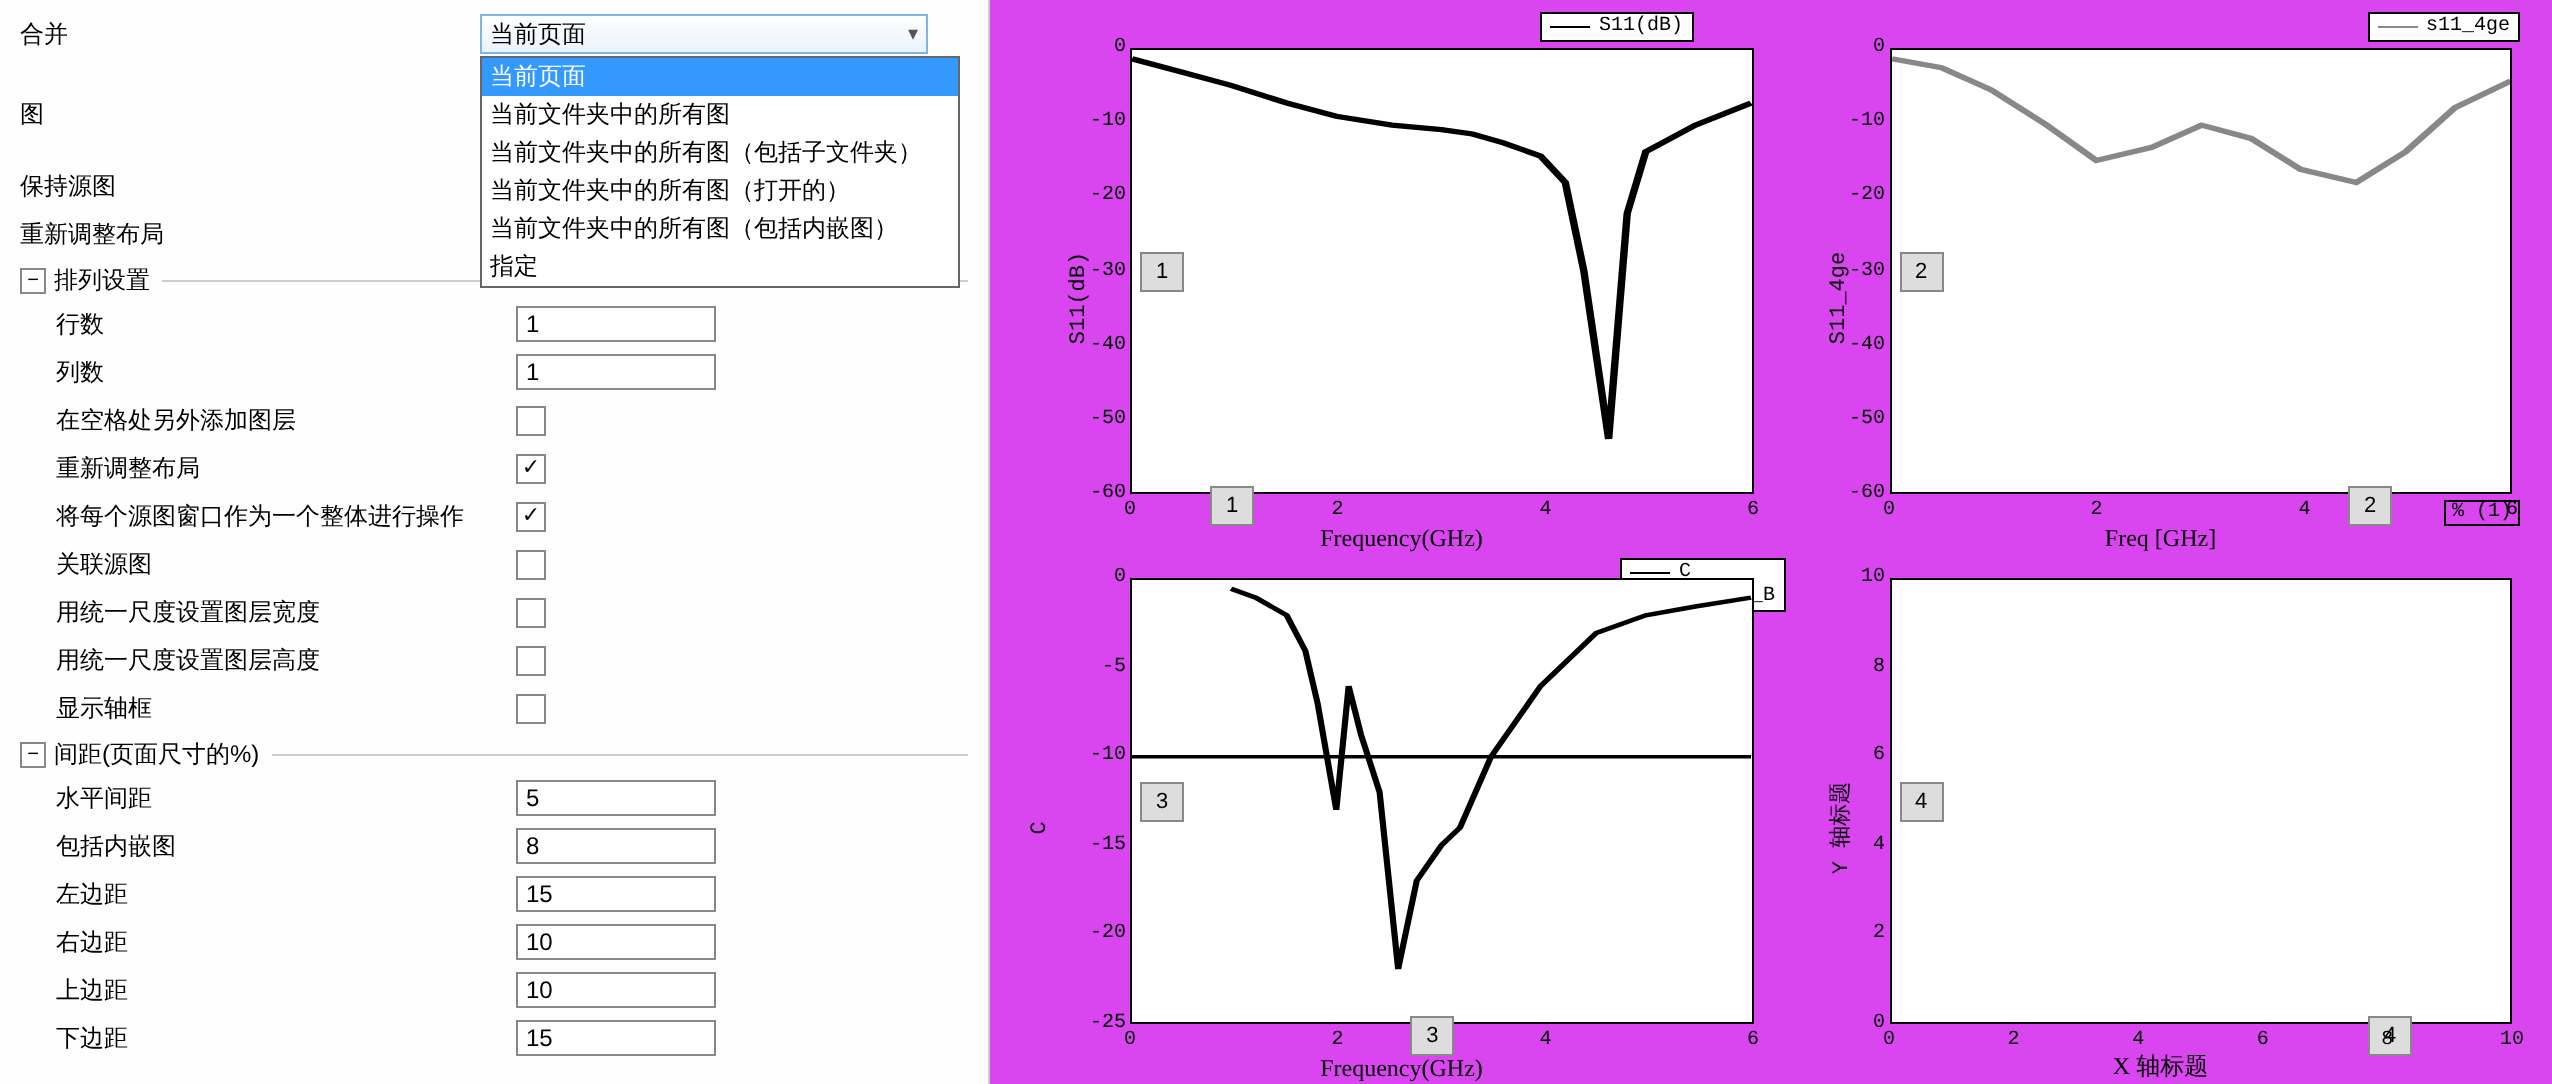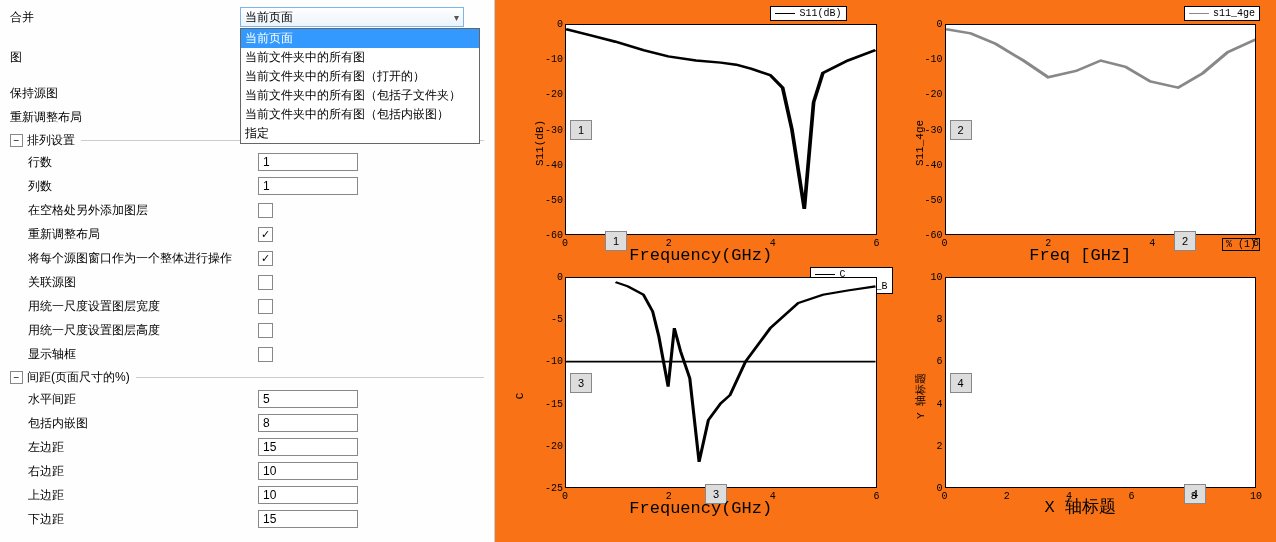--- a/index.html
+++ b/index.html
@@ -112,22 +112,22 @@
   .group-line {
     flex: 1;
     height: 1px;
     background: #ccc;
     margin-left: 6px;
   }
   
   .charts {
     flex: 1;
     position: relative;
-    background: #f97316;
-    padding: 20px 10px 24px 20px;
+    background: #d946ef;
+    padding: 20px 10px 0 20px;
     box-sizing: border-box;
   }
   .charts-grid {
     display: grid;
     grid-template-columns: 1fr 1fr;
     grid-template-rows: 1fr 1fr;
     gap: 8px;
     width: 100%;
     height: 100%;
   }
@@ -152,22 +152,22 @@
     transform-origin: center;
     font-family: "Courier New", monospace;
     font-size: 11px;
     white-space: nowrap;
   }
   .xlabel {
     position: absolute;
     bottom: 0;
     left: 50%;
     transform: translateX(-50%);
-    font-family: Liberation Mono, monospace;
-    font-size: 17px;
+    font-family: Liberation Serif, serif;
+    font-size: 12px;
   }
   .ytick {
     position: absolute;
     right: calc(100% - 48px);
     font-family: "Courier New", monospace;
     font-size: 10px;
     transform: translateY(-50%);
     text-align: right;
     width: 30px;
   }
@@ -224,22 +224,22 @@
 <div class="panel">
 
   <div class="row">
     <span class="label bold">合并</span>
     <div class="select">
       <span>当前页面</span>
       <span class="arrow">▾</span>
       <div class="dropdown">
         <div class="opt sel">当前页面</div>
         <div class="opt">当前文件夹中的所有图</div>
+        <div class="opt">当前文件夹中的所有图（包括子文件夹）</div>
         <div class="opt">当前文件夹中的所有图（打开的）</div>
-        <div class="opt">当前文件夹中的所有图（包括子文件夹）</div>
         <div class="opt">当前文件夹中的所有图（包括内嵌图）</div>
         <div class="opt">指定</div>
       </div>
     </div>
   </div>
 
   <div class="row" style="margin-top:18px">
     <span class="label bold">图</span>
   </div>
 

